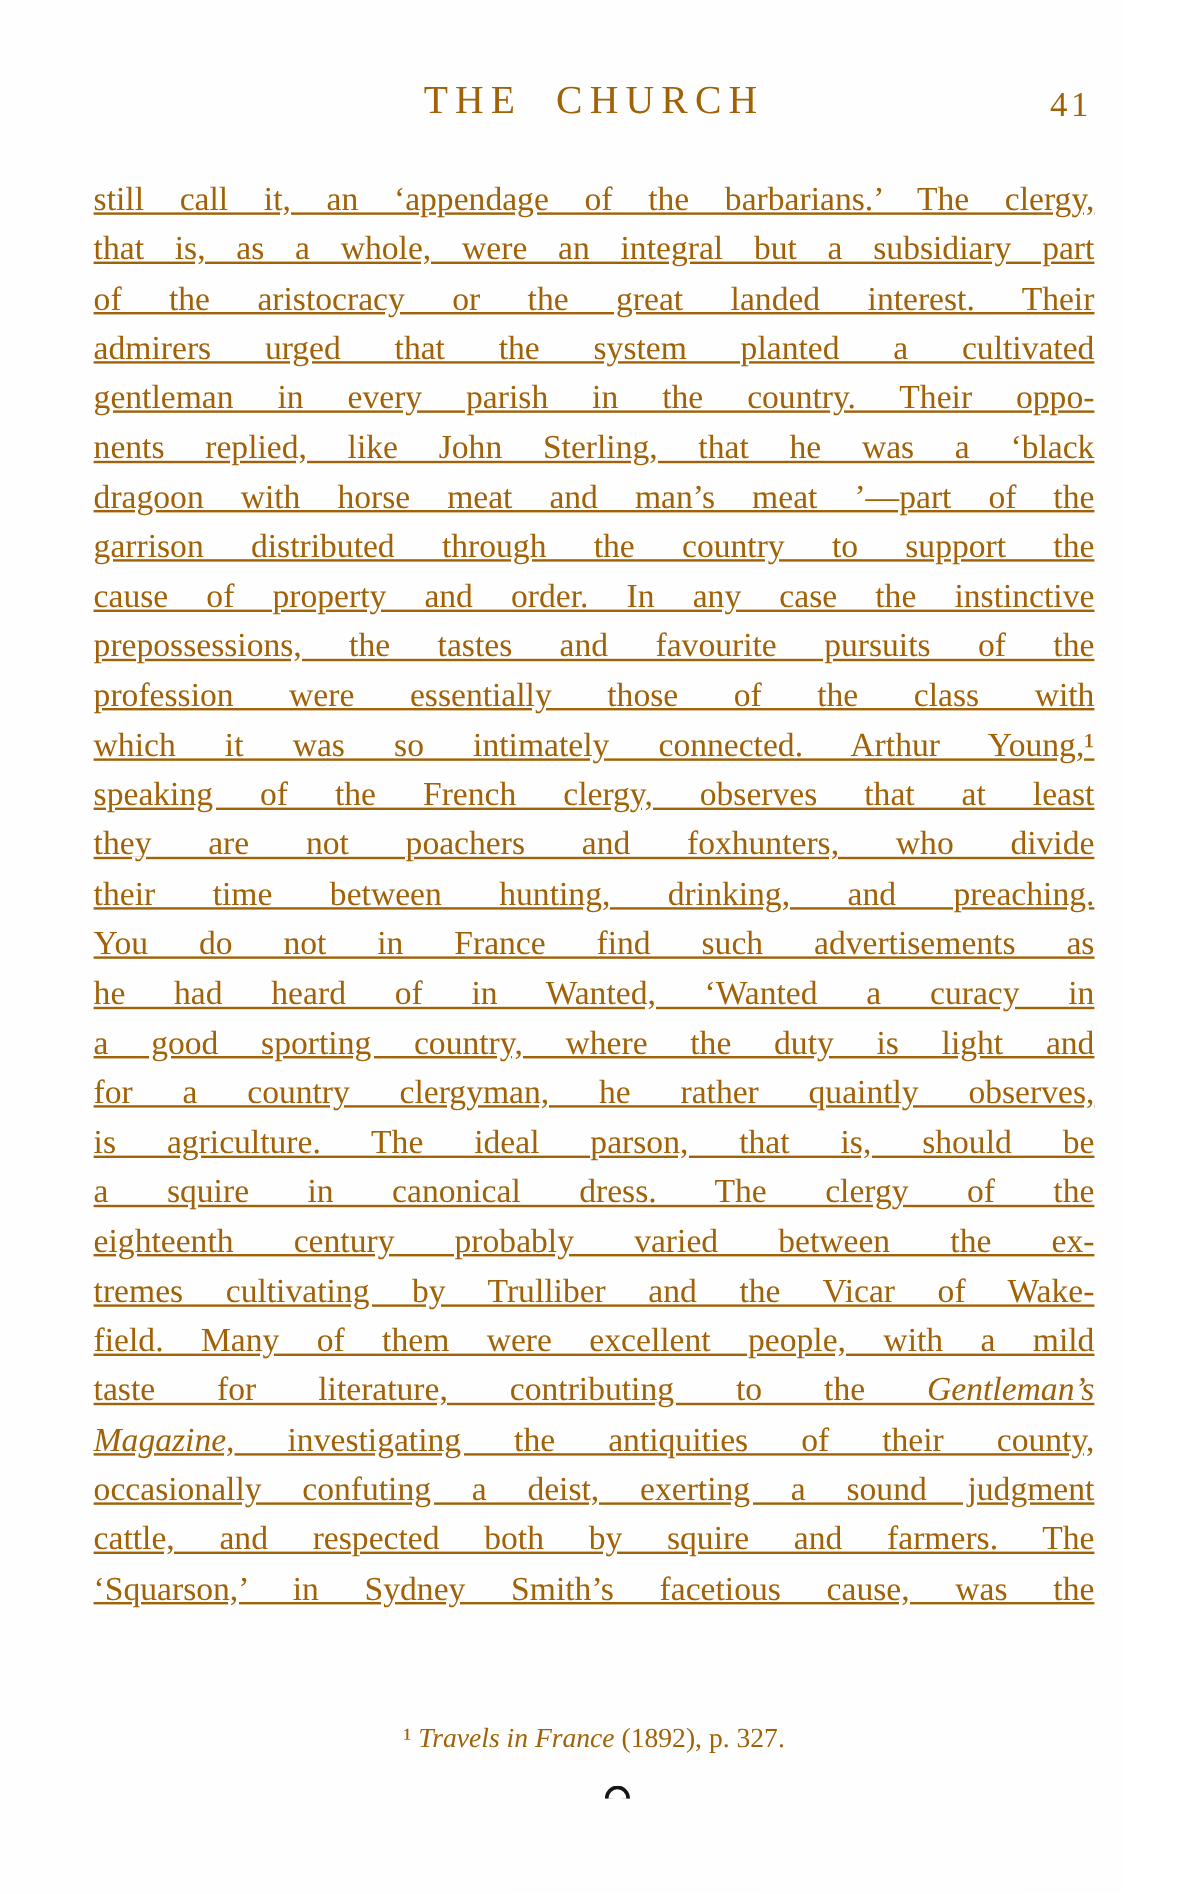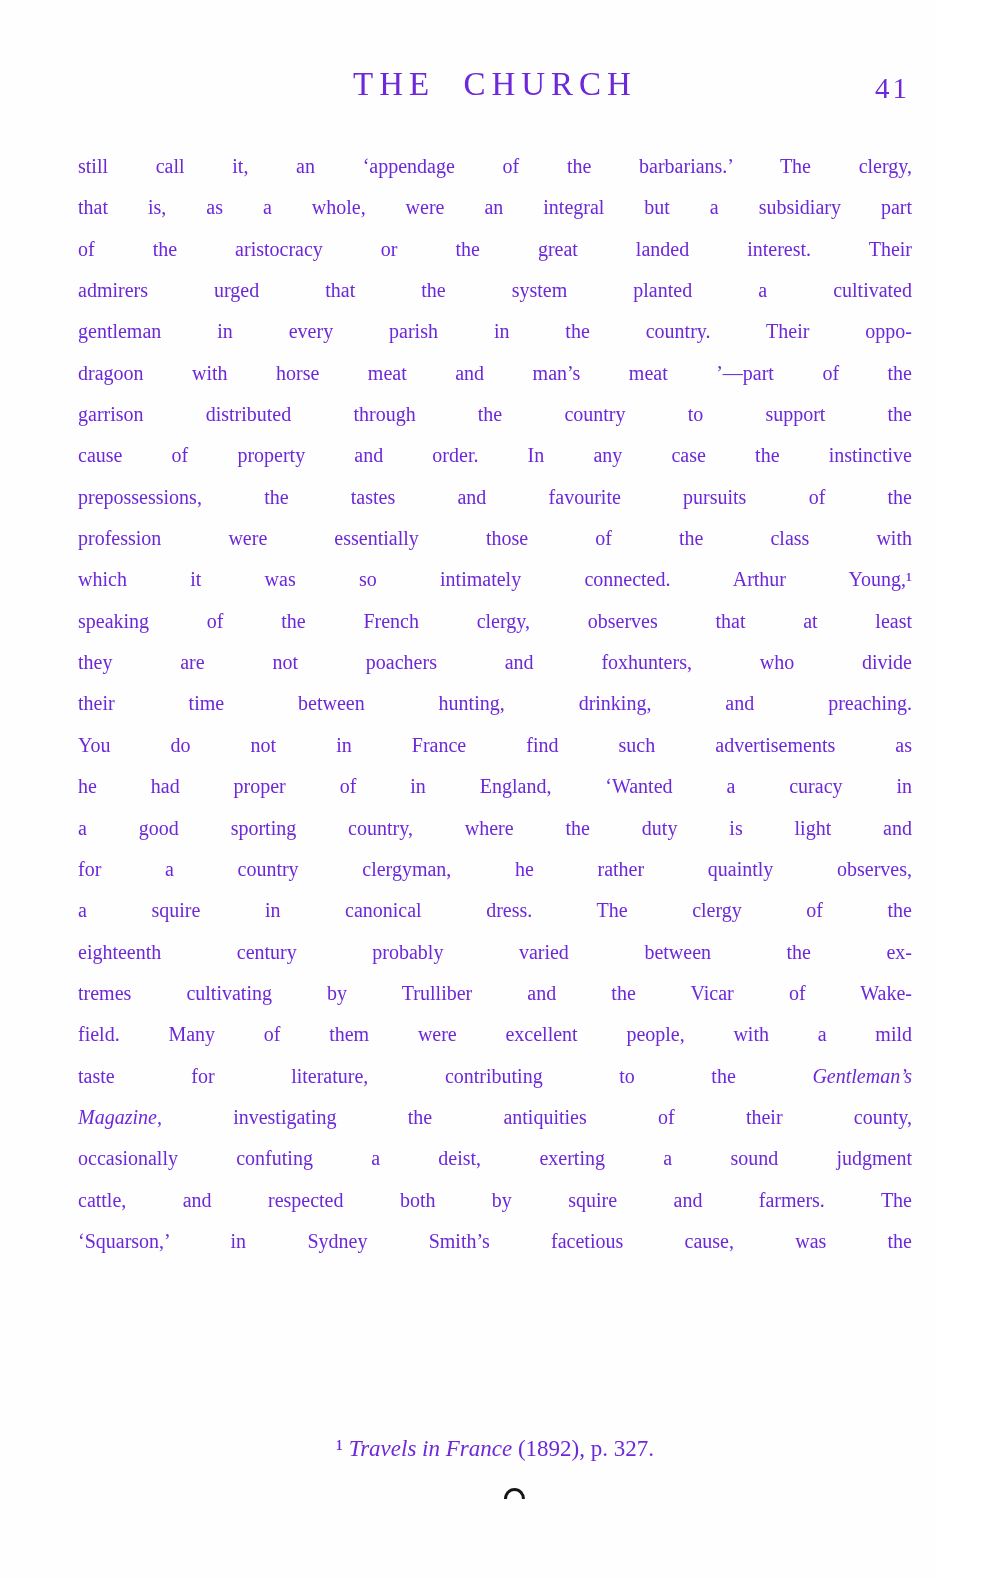--- a/index.html
+++ b/index.html
@@ -5,21 +5,21 @@
   html, body {
     margin: 0;
     padding: 0;
     background: #ffffff;
   }
   .page {
     position: relative;
     width: 936px;
     height: 1578px;
     background: #fefefe;
-    color: #6d28d9;
+    color: #a16207;
     font-family: "Liberation Serif", serif;
     overflow: hidden;
   }
   .header {
     position: absolute;
     top: 66px;
     left: 78px;
     width: 834px;
     height: 46px;
   }
@@ -36,21 +36,22 @@
     right: 2px;
     top: 6px;
     font-size: 29px;
     letter-spacing: 3px;
   }
   .body-text {
     position: absolute;
     top: 146px;
     left: 78px;
     width: 834px;
-    font-size: 20px;
+    font-size: 28px;
+    text-decoration: underline;
   }
   .line {
     height: 41.35px;
     line-height: 41.35px;
     text-align: justify;
     text-align-last: justify;
   }
   .line em, .footnote em {
     font-style: italic;
   }
@@ -83,33 +84,35 @@
     <span class="header-title">THE CHURCH</span>
     <span class="page-number">41</span>
   </div>
 
   <div class="body-text">
       <div class="line"><span>still call it, an ‘appendage of the barbarians.’ The clergy,</span></div>
       <div class="line"><span>that is, as a whole, were an integral but a subsidiary part</span></div>
       <div class="line"><span>of the aristocracy or the great landed interest. Their</span></div>
       <div class="line"><span>admirers urged that the system planted a cultivated</span></div>
       <div class="line"><span>gentleman in every parish in the country. Their oppo-</span></div>
+      <div class="line"><span>nents replied, like John Sterling, that he was a ‘black</span></div>
       <div class="line"><span>dragoon with horse meat and man’s meat ’—part of the</span></div>
       <div class="line"><span>garrison distributed through the country to support the</span></div>
       <div class="line"><span>cause of property and order. In any case the instinctive</span></div>
       <div class="line"><span>prepossessions, the tastes and favourite pursuits of the</span></div>
       <div class="line"><span>profession were essentially those of the class with</span></div>
       <div class="line"><span>which it was so intimately connected. Arthur Young,¹</span></div>
       <div class="line"><span>speaking of the French clergy, observes that at least</span></div>
       <div class="line"><span>they are not poachers and foxhunters, who divide</span></div>
       <div class="line"><span>their time between hunting, drinking, and preaching.</span></div>
       <div class="line"><span>You do not in France find such advertisements as</span></div>
-      <div class="line"><span>he had proper of in England, ‘Wanted a curacy in</span></div>
+      <div class="line"><span>he had heard of in Wanted, ‘Wanted a curacy in</span></div>
       <div class="line"><span>a good sporting country, where the duty is light and</span></div>
       <div class="line"><span>for a country clergyman, he rather quaintly observes,</span></div>
+      <div class="line"><span>is agriculture. The ideal parson, that is, should be</span></div>
       <div class="line"><span>a squire in canonical dress. The clergy of the</span></div>
       <div class="line"><span>eighteenth century probably varied between the ex-</span></div>
       <div class="line"><span>tremes cultivating by Trulliber and the Vicar of Wake-</span></div>
       <div class="line"><span>field. Many of them were excellent people, with a mild</span></div>
       <div class="line"><span>taste for literature, contributing to the </span><em>Gentleman’s</em></div>
       <div class="line"><em>Magazine,</em><span> investigating the antiquities of their county,</span></div>
       <div class="line"><span>occasionally confuting a deist, exerting a sound judgment</span></div>
       <div class="line"><span>cattle, and respected both by squire and farmers. The</span></div>
       <div class="line"><span>‘Squarson,’ in Sydney Smith’s facetious cause, was the</span></div>
     </div>

